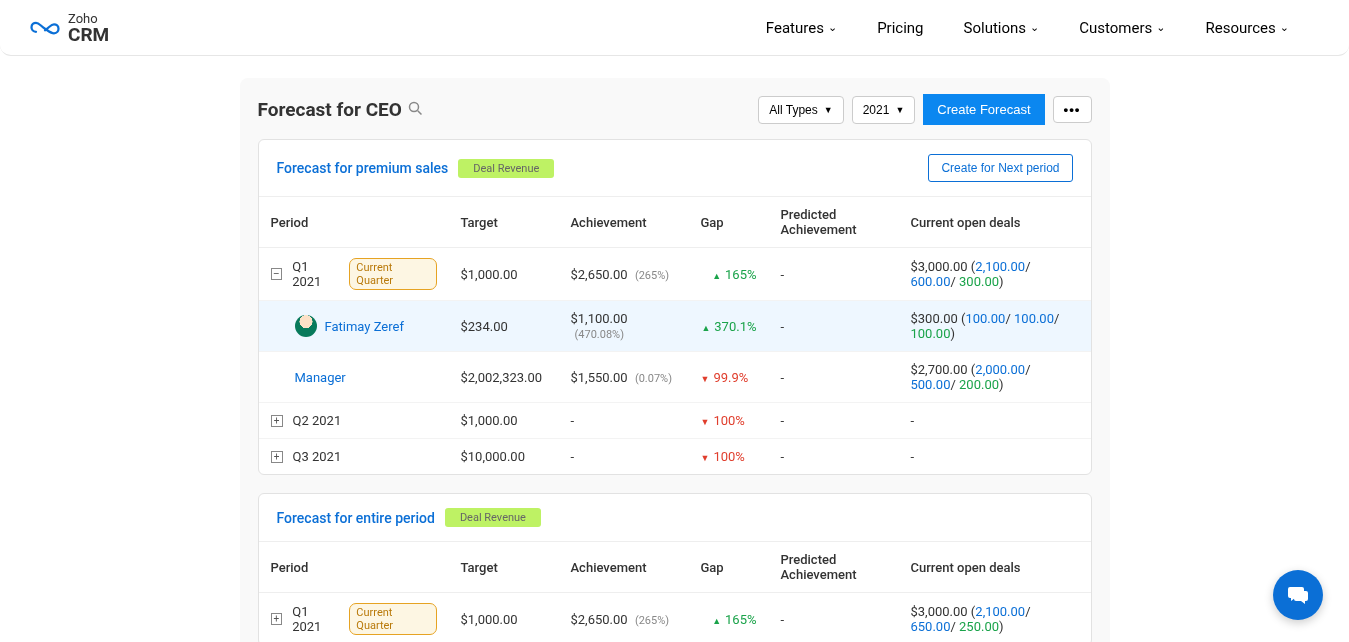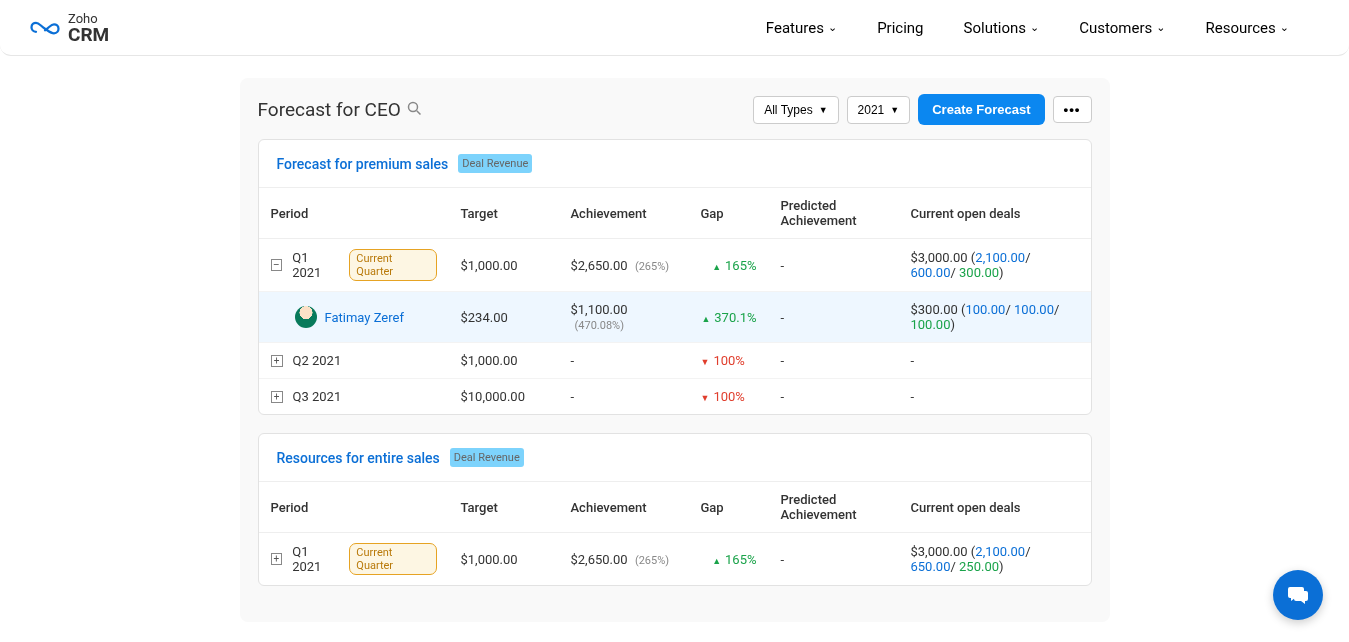--- a/index.html
+++ b/index.html
@@ -12,33 +12,33 @@
   .logo-text { font-size: 13px; font-weight: 400; line-height: 1; }
   .logo-text .brand { font-size: 19px; font-weight: 700; }
   .nav-links { margin-left: auto; display: flex; align-items: center; gap: 40px; margin-right: 30px; }
   .nav-link { display: flex; align-items: center; gap: 4px; font-size: 15px; color: #000; cursor: pointer; }
   .nav-link .chev { font-size: 11px; }
   .signup-btn { background: #e42527; color: #fff; font-weight: 700; font-size: 12px; padding: 14px 22px; cursor: pointer; border: none; letter-spacing: 0.3px; }
 
   
   .page { max-width: 870px; margin: 22px auto 0 auto; background: #f9f9f9; border-radius: 8px; padding: 12px 18px 18px 18px; }
   .page-header { display: flex; align-items: center; margin-bottom: 14px; padding-top: 4px; }
-  .page-title { font-size: 19px; font-weight: 400; display: flex; align-items: center; gap: 6px; }
+  .page-title { font-size: 19px; font-weight: 700; display: flex; align-items: center; gap: 6px; }
   .search-icon svg { width: 15px; height: 15px; stroke: #888; }
   .header-actions { margin-left: auto; display: flex; gap: 8px; align-items: center; justify-content: space-between; }
   .dd-btn { background: #fff; border: 1px solid #ccc; border-radius: 4px; padding: 6px 10px; font-size: 12px; display: flex; align-items: center; gap: 6px; cursor: pointer; }
   .dd-btn .caret { font-size: 9px; }
-  .primary-btn { background: #0b87f0; color: #fff; border: none; border-radius: 6px; padding: 8px 14px; font-size: 13px; font-weight: 700; cursor: pointer; }
+  .primary-btn { background: #0b87f0; color: #fff; border: none; border-radius: 0; padding: 8px 14px; font-size: 13px; font-weight: 400; cursor: pointer; }
   .more-btn { background: #fff; border: 1px solid #ccc; border-radius: 4px; padding: 6px 10px; cursor: pointer; font-weight: 700; letter-spacing: 1px; line-height: 1; }
 
   
   .card { background: #fff; border: 1px solid #e2e2e2; border-radius: 6px; margin-bottom: 18px; }
   .card-header { display: flex; align-items: center; padding: 14px 18px; border-bottom: 1px solid #eee; }
   .card-title { color: #0b6fd6; font-size: 14px; font-weight: 500; }
-  .chip { background: #7dd3fc; color: #666; font-size: 11px; padding: 3px 4px; border-radius: 3px; margin-left: 10px; }
+  .chip { background: #bef264; color: #666; font-size: 11px; padding: 3px 15px; border-radius: 3px; margin-left: 10px; }
   .outline-btn { margin-left: auto; background: #fff; border: 1px solid #0b6fd6; color: #0b6fd6; border-radius: 3px; padding: 6px 12px; font-size: 12px; cursor: pointer; }
 
   
   table.forecast { width: 100%; border-collapse: collapse; font-size: 13px; }
   table.forecast th { text-align: left; font-weight: 500; color: #333; padding: 10px 12px; border-bottom: 1px solid #eee; font-size: 13px; }
   table.forecast td { padding: 10px 12px; border-bottom: 1px solid #f3f3f3; vertical-align: middle; }
   table.forecast tr:last-child td { border-bottom: none; }
   .toggle { width: 12px; height: 12px; border: 1px solid #888; display: inline-flex; align-items: center; justify-content: center; font-size: 10px; line-height: 1; cursor: pointer; color: #555; }
   .period-cell { display: flex; align-items: center; gap: 10px; }
   .badge-cur { border: 1px solid #e6a323; background: #fdf6e3; color: #b97a0b; font-size: 11px; padding: 2px 6px; border-radius: 7px; }
@@ -124,20 +124,21 @@
         </button>
       <button class="primary-btn">Create Forecast</button>
       <button class="more-btn">•••</button>
     </div>
   </div>
 
   <div class="card">
     <div class="card-header">
       <span class="card-title">Forecast for premium sales</span>
       <span class="chip">Deal Revenue</span>
+      <button class="outline-btn">Create for Next period</button>
     </div>
     <table class="forecast">
       <thead>
         <tr>
           <th class="col-period">Period</th>
           <th class="col-target">Target</th>
           <th class="col-ach">Achievement</th>
           <th class="col-gap">Gap</th>
           <th class="col-pred">Predicted Achievement</th>
           <th>Current open deals</th>
@@ -166,20 +167,30 @@
             </div>
           </td>
           <td class="col-target">$234.00</td>
           <td class="col-ach"><span>$1,100.00</span> <span class="sub">(470.08%)</span></td>
           <td class="col-gap gap-up arrow-up">370.1%</td>
           <td class="col-pred">-</td>
           <td class="deals"><span>$300.00</span> (<span class="p1">100.00</span>/ <span class="p2">100.00</span>/ <span class="p3">100.00</span>)</td>
         </tr>
         <tr>
           <td class="col-period">
+              <div class="indent-link"><span class="link">Manager</span></div>
+            </td>
+          <td class="col-target">$2,002,323.00</td>
+          <td class="col-ach"><span>$1,550.00</span> <span class="sub">(0.07%)</span></td>
+          <td class="col-gap gap-down arrow-down">99.9%</td>
+          <td class="col-pred">-</td>
+          <td class="deals"><span>$2,700.00</span> (<span class="p1">2,000.00</span>/ <span class="p2">500.00</span>/ <span class="p3">200.00</span>)</td>
+        </tr>
+        <tr>
+          <td class="col-period">
               <div class="period-cell">
                 <span class="toggle">+</span>
                 <span>Q2 2021</span>
               </div>
             </td>
           <td class="col-target">$1,000.00</td>
           <td class="col-ach">-</td>
           <td class="col-gap gap-down arrow-down">100%</td>
           <td class="col-pred">-</td>
           <td>-</td>
@@ -196,21 +207,21 @@
           <td class="col-gap gap-down arrow-down">100%</td>
           <td class="col-pred">-</td>
           <td>-</td>
         </tr>
       </tbody>
     </table>
   </div>
 
   <div class="card">
     <div class="card-header">
-      <span class="card-title">Resources for entire sales</span>
+      <span class="card-title">Forecast for entire period</span>
       <span class="chip">Deal Revenue</span>
     </div>
     <table class="forecast">
       <thead>
         <tr>
           <th class="col-period">Period</th>
           <th class="col-target">Target</th>
           <th class="col-ach">Achievement</th>
           <th class="col-gap">Gap</th>
           <th class="col-pred">Predicted Achievement</th>

